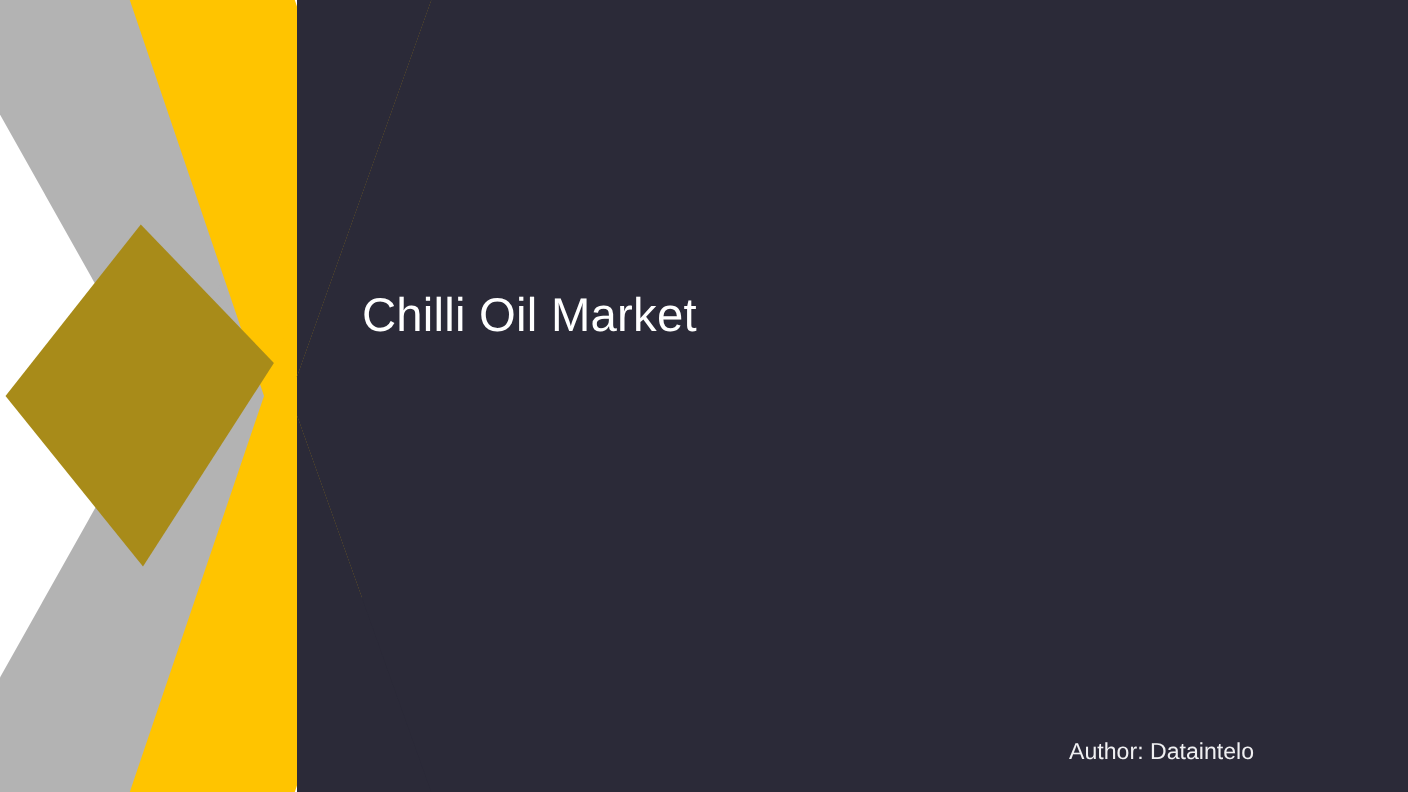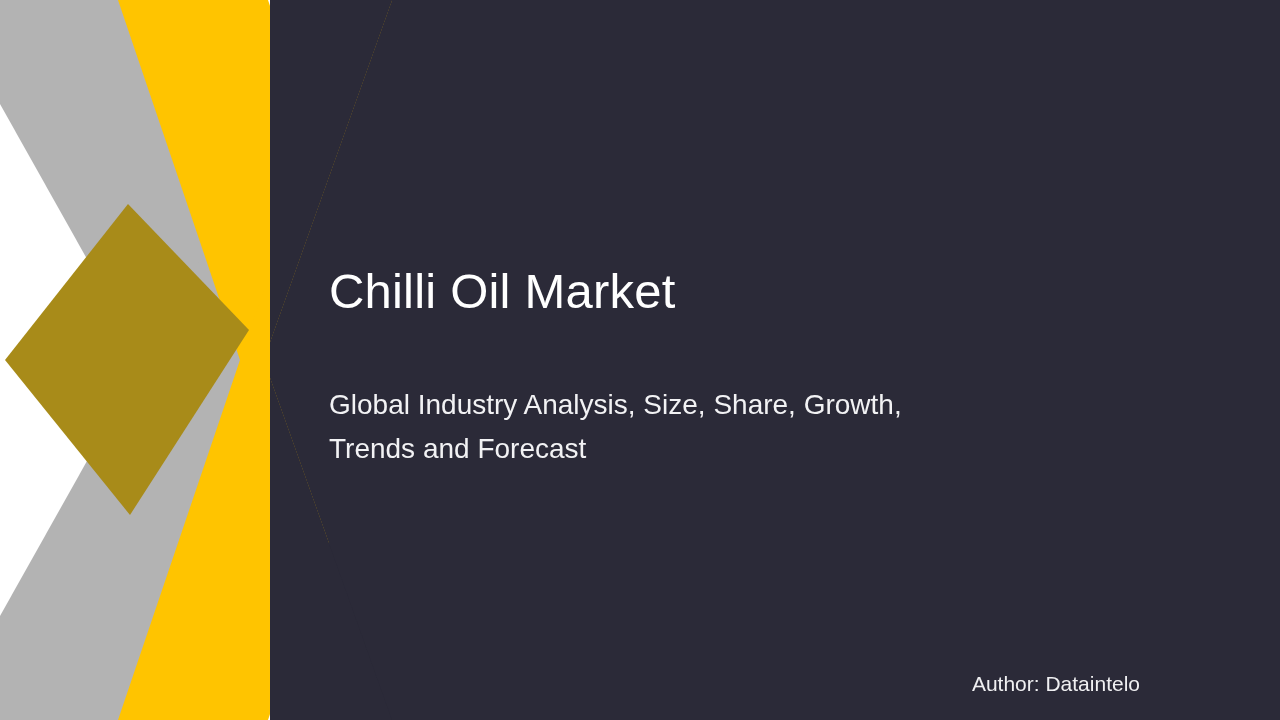--- a/index.html
+++ b/index.html
@@ -35,21 +35,21 @@
     pointer-events: none;
   }
   .text-layer > * { pointer-events: auto; }
 
   #title {
     position: absolute;
     left: 329px;
     top: 263px;
     width: 780px;
     margin: 0;
-    font-size: 49px;
+    font-size: 43px;
     font-weight: 400;
     line-height: 1.15;
     letter-spacing: 0.2px;
     color: #ffffff;
     white-space: nowrap;
   }
   #subtitle {
     position: absolute;
     left: 329px;
     top: 383px;
@@ -98,18 +98,17 @@
     <polygon points="270,0 392,0 270,342" fill="#2b2a38"></polygon>
 
     <polygon points="270,378 392,720 270,720" fill="#2b2a38"></polygon>
 
     <polygon points="392,0 1280,0 1280,720 392,720 270,378 270,342" fill="#2b2a38"></polygon>
   </svg>
 
   <div class="text-layer">
     <h1 id="title">Chilli Oil Market</h1>
 
-    <p id="subtitle">Global Industry Analysis, Size, Share, Growth, Trends and Forecast</p>
 
     <p id="author">Author: Dataintelo</p>
   </div>
 
 </div>
 
 </body></html>

